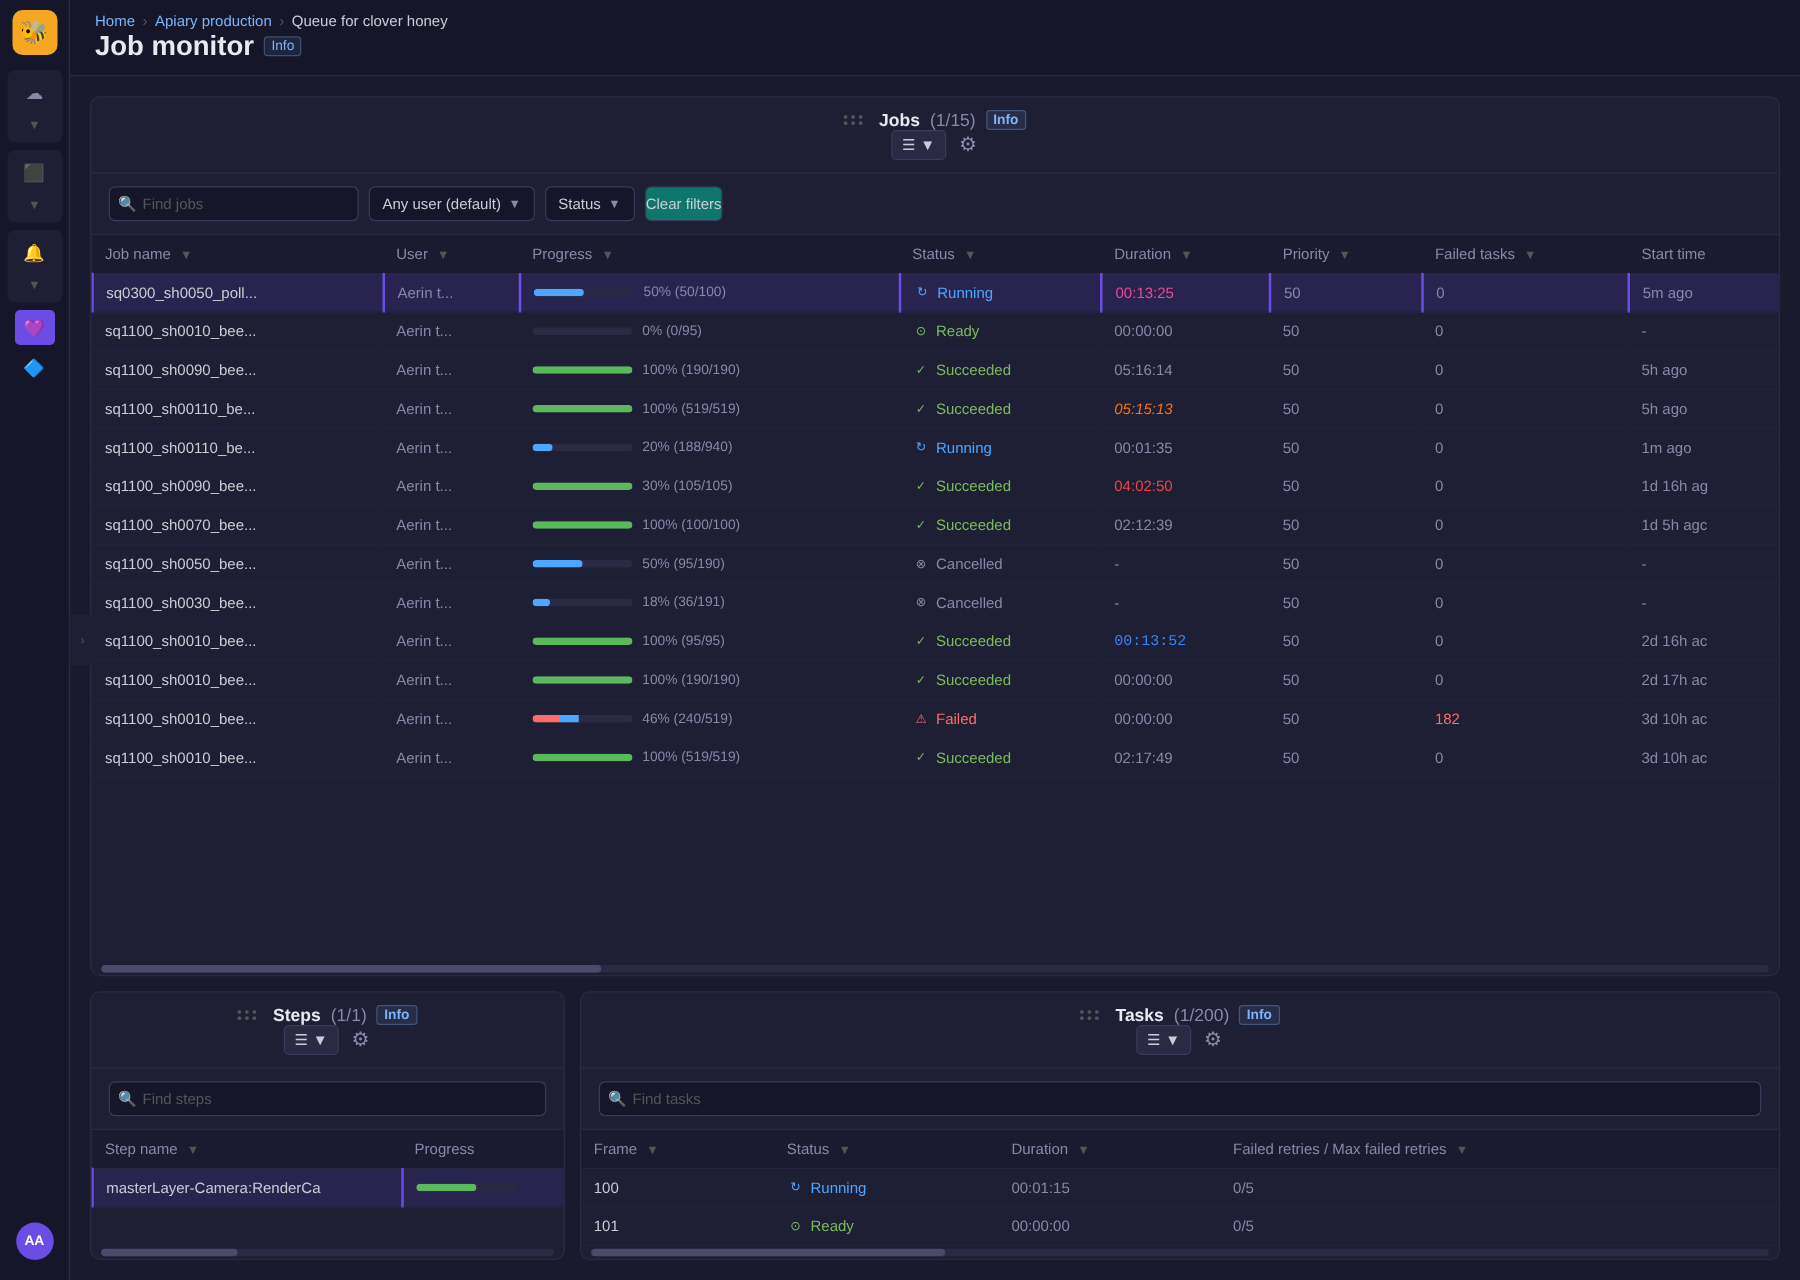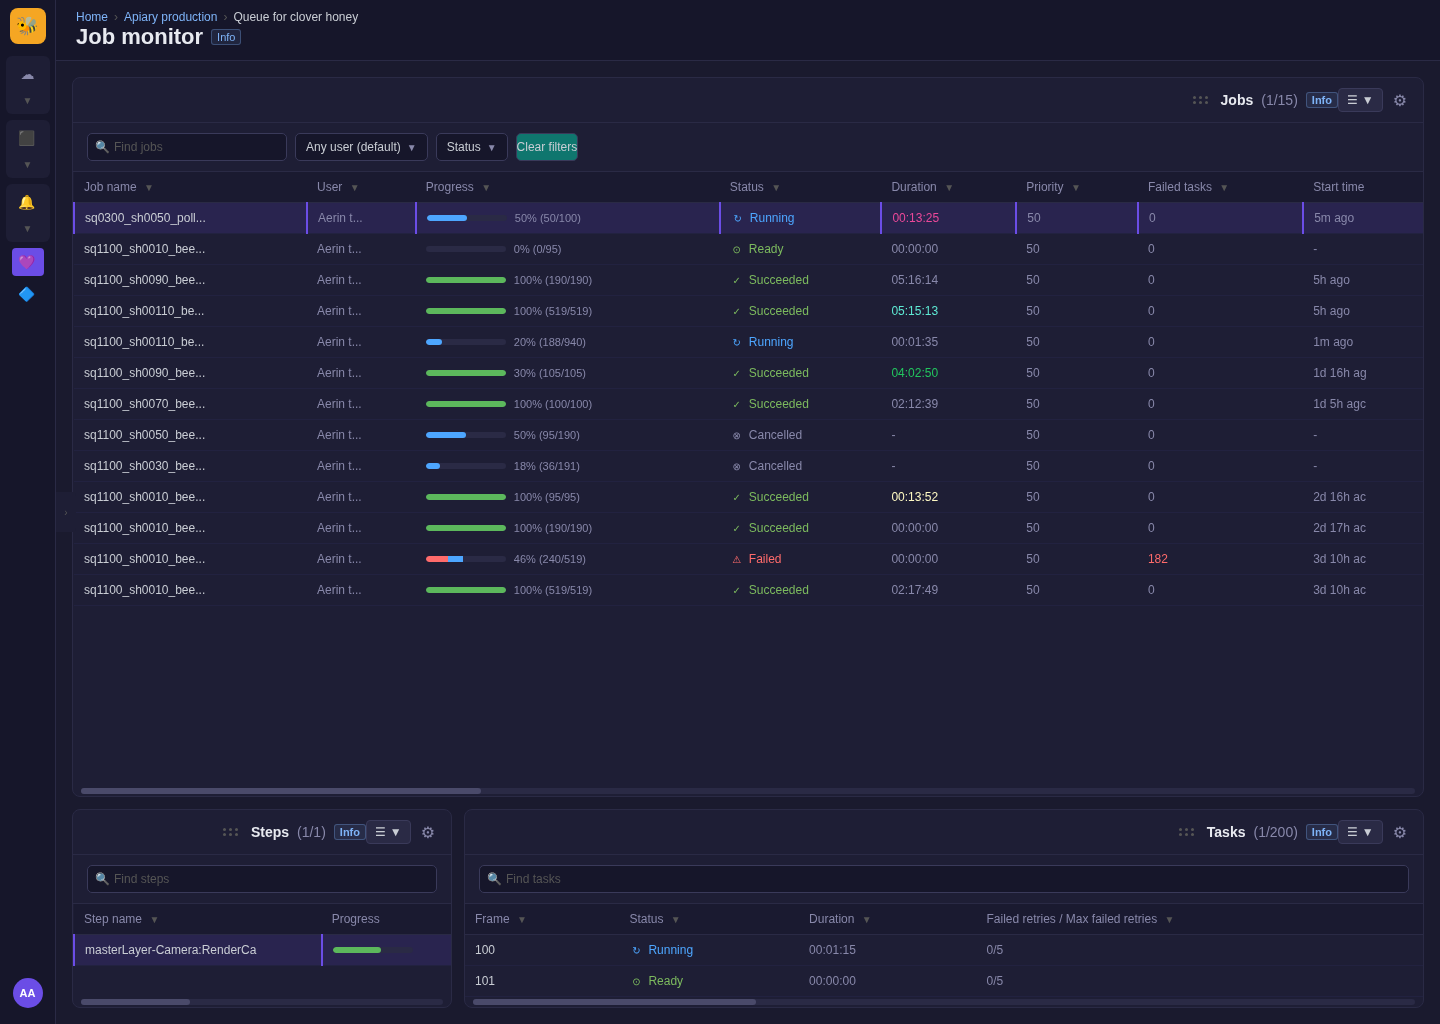--- a/index.html
+++ b/index.html
@@ -190,23 +190,24 @@
       background: #1e1e35;
       border-radius: 8px;
       border: 1px solid #2a2a45;
       display: flex;
       flex-direction: column;
       overflow: hidden;
     }
     .panel-header {
       display: flex;
       align-items: center;
-      justify-content: flex-end;
+      justify-content: flex-start;
       padding: 10px 14px;
       border-bottom: 1px solid #2a2a45;
+      flex-direction: column;
     }
     .panel-title {
       display: flex;
       align-items: center;
       gap: 8px;
       font-size: 14px;
       font-weight: 600;
       color: #e8eaf0;
     }
     .panel-title .count {
@@ -590,21 +591,21 @@
     </div>
         <span class="progress-text">100% (519/519)</span>
       </div>
     </td>
     <td>
                   <div class="status succeeded">
     <span class="status-dot">✓</span>
     <span>Succeeded</span>
   </div>
                 </td>
-    <td style="color:#5eead4;">05:15:13</td>
+    <td style="color:#f97316;font-style:italic;">05:15:13</td>
     <td style="color:#8888aa;">50</td>
     <td style="color:#8888aa;">0</td>
     <td style="color:#8888aa;">5h ago</td>
   </tr>
               <tr>
     <td style="color:#c9cdd4;">sq1100_sh00110_be...</td>
     <td style="color:#8888aa;">Aerin t...</td>
     <td>
       <div class="progress-cell">
         <div class="progress-bar-track">
@@ -634,21 +635,21 @@
     </div>
         <span class="progress-text">30% (105/105)</span>
       </div>
     </td>
     <td>
                   <div class="status succeeded">
     <span class="status-dot">✓</span>
     <span>Succeeded</span>
   </div>
                 </td>
-    <td style="color:#22c55e;">04:02:50</td>
+    <td style="color:#ef4444;">04:02:50</td>
     <td style="color:#8888aa;">50</td>
     <td style="color:#8888aa;">0</td>
     <td style="color:#8888aa;">1d 16h ag</td>
   </tr>
               <tr>
     <td style="color:#c9cdd4;">sq1100_sh0070_bee...</td>
     <td style="color:#8888aa;">Aerin t...</td>
     <td>
       <div class="progress-cell">
         <div class="progress-bar-track">
@@ -722,21 +723,21 @@
     </div>
         <span class="progress-text">100% (95/95)</span>
       </div>
     </td>
     <td>
                   <div class="status succeeded">
     <span class="status-dot">✓</span>
     <span>Succeeded</span>
   </div>
                 </td>
-    <td style="color:#fef9c3;">00:13:52</td>
+    <td style="color:#3b82f6;font-family:Liberation Mono, monospace;">00:13:52</td>
     <td style="color:#8888aa;">50</td>
     <td style="color:#8888aa;">0</td>
     <td style="color:#8888aa;">2d 16h ac</td>
   </tr>
               <tr>
     <td style="color:#c9cdd4;">sq1100_sh0010_bee...</td>
     <td style="color:#8888aa;">Aerin t...</td>
     <td>
       <div class="progress-cell">
         <div class="progress-bar-track">

